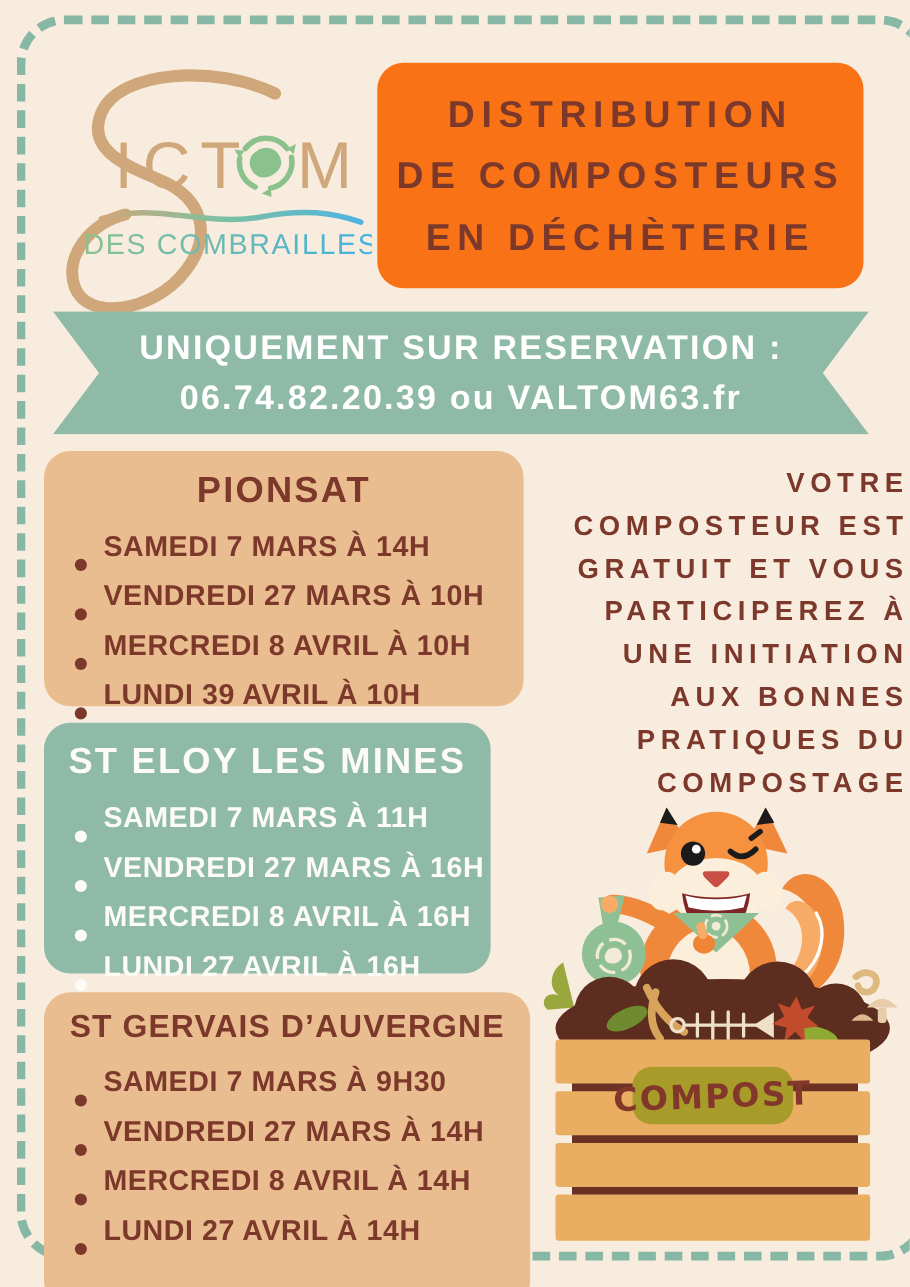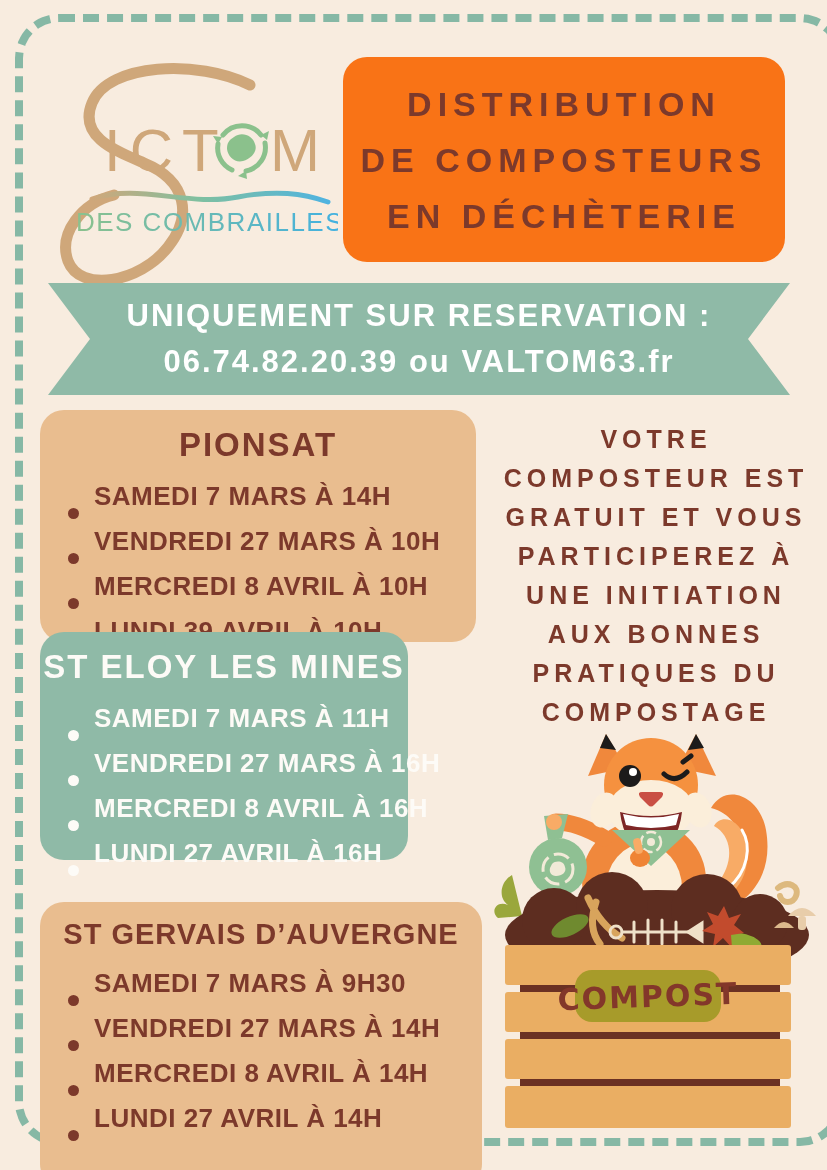--- a/index.html
+++ b/index.html
@@ -49,25 +49,25 @@
     margin:2px 0 10px 0;white-space:nowrap;
   }
   .loc-title.small{font-size:29px;letter-spacing:1px;}
   .loc-box ul{list-style:none;margin:0;padding:0 0 0 28px;}
   .loc-box li{
     display:flex;align-items:flex-end;gap:15px;
     font-weight:bold;font-size:26px;letter-spacing:.5px;line-height:45px;white-space:nowrap;
   }
   .dot{width:11px;height:11px;border-radius:50%;background:currentColor;flex:0 0 auto;}
   #box-pionsat{top:410px;height:232px;}
-  #box-steloy{top:632px;height:228px;width:368px;}
+  #box-steloy{top:657px;height:228px;width:406px;}
   #box-stgervais{top:902px;height:286px;width:442px;}
   
   .side-note{
-    position:absolute;left:486px;top:420px;width:340px;text-align:center;
+    position:absolute;left:486px;top:420px;width:340px;text-align:right;
     color:#7c392b;font-weight:bold;font-size:25px;letter-spacing:5px;line-height:39px;
     white-space:nowrap;
   }
   
   .illu{position:absolute;left:492px;top:730px;width:335px;height:400px;}
 </style>
 </head>
 <body>
 
 <div id="poster">

